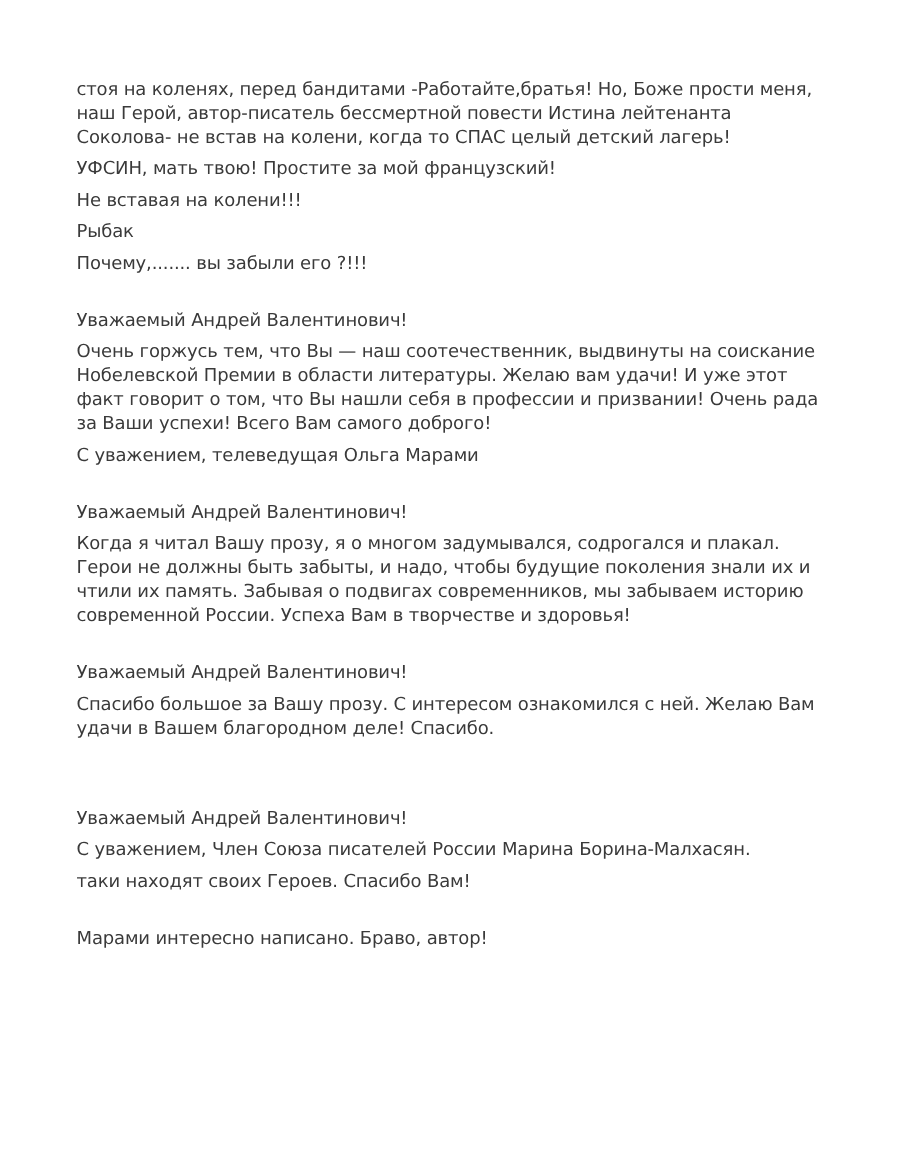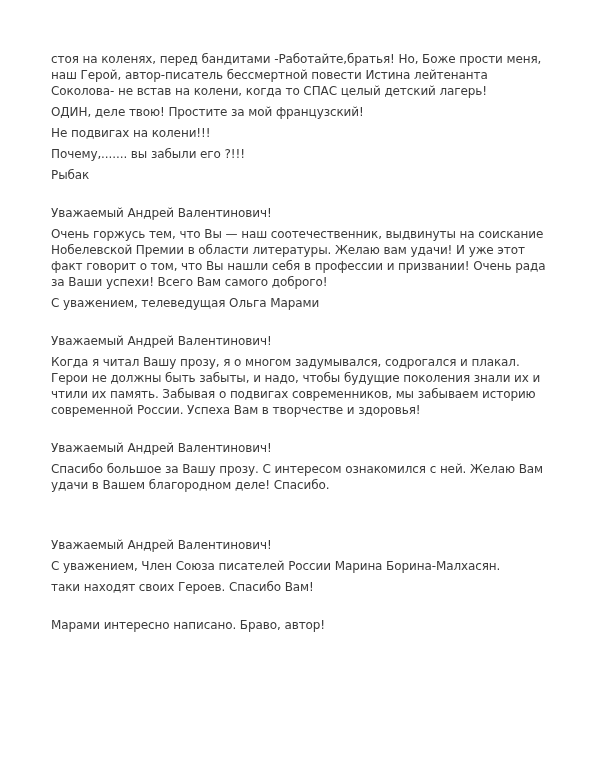--- a/index.html
+++ b/index.html
@@ -36,24 +36,24 @@
 </style>
 </head>
 <body>
 
 <div class="doc">
 
   <section class="letter">
     <p class="para">стоя на коленях, перед бандитами -Работайте,братья! Но, Боже прости меня,
 наш Герой, автор-писатель бессмертной повести Истина лейтенанта
 Соколова- не встав на колени, когда то СПАС целый детский лагерь!</p>
-    <p class="para">ОДИН, деле твою! Простите за мой французский!</p>
-    <p class="para">Не подвигах на колени!!!</p>
+    <p class="para">УФСИН, мать твою! Простите за мой французский!</p>
+    <p class="para">Не вставая на колени!!!</p>
+    <p class="para">Рыбак</p>
     <p class="para">Почему,....... вы забыли его ?!!!</p>
-    <p class="para">Рыбак</p>
   </section>
 
   <section class="letter">
     <p class="para">Уважаемый Андрей Валентинович!</p>
     <p class="para">Очень горжусь тем, что Вы — наш соотечественник, выдвинуты на соискание
 Нобелевской Премии в области литературы. Желаю вам удачи! И уже этот
 факт говорит о том, что Вы нашли себя в профессии и призвании! Очень рада
 за Ваши успехи! Всего Вам самого доброго!</p>
     <p class="para">С уважением, телеведущая Ольга Марами</p>
   </section>

